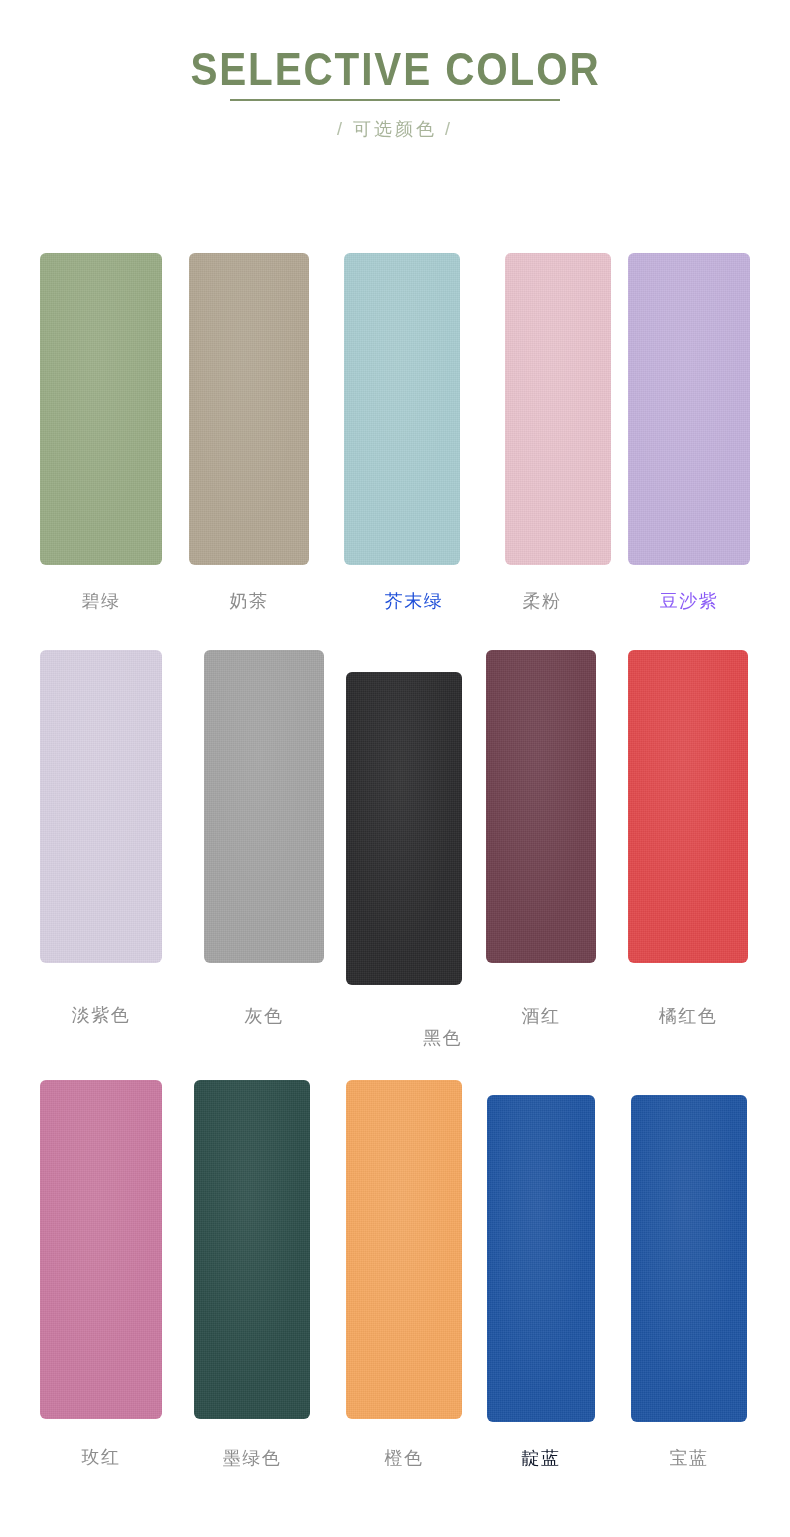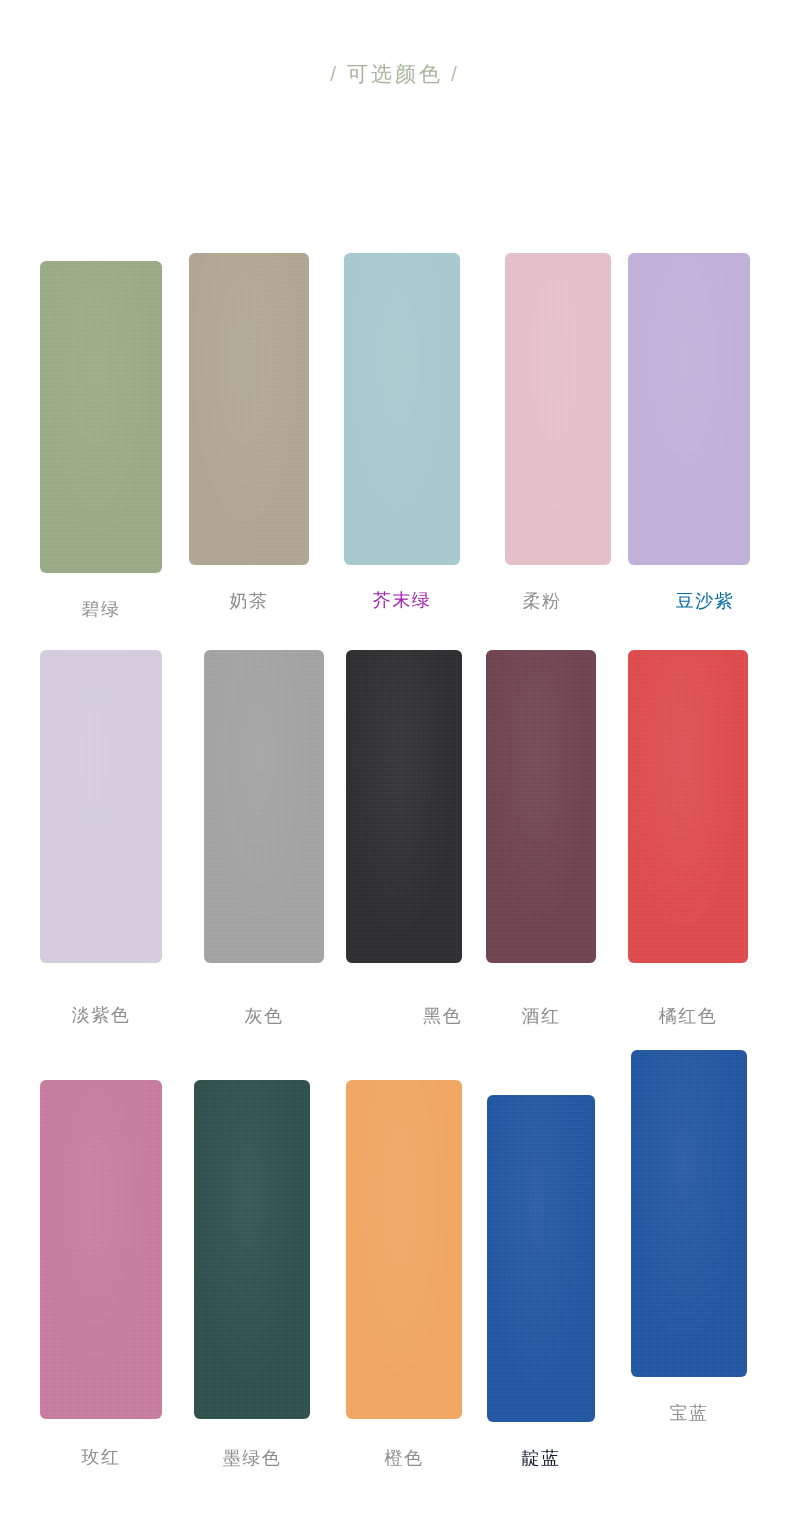--- a/index.html
+++ b/index.html
@@ -37,21 +37,21 @@
     white-space: nowrap;
   }
   .title-rule {
     height: 2px;
     background: #7e9168;
     margin: 5px auto 0 auto;
     width: 330px;
   }
   .subtitle {
     margin-top: 16px;
-    font-size: 21px;
+    font-size: 18px;
     color: #a8b49a;
     letter-spacing: 3px;
     font-weight: 400;
   }
   .subtitle .slash {
     color: #b5c0a9;
     font-weight: 300;
     padding: 0 8px;
   }
 
@@ -100,58 +100,62 @@
     color: #8d8d8d;
     letter-spacing: 1.5px;
     white-space: nowrap;
     line-height: 1;
   }
 </style>
 </head>
 <body style="background: rgb(255, 255, 255);">
 
 <div class="header">
+  <div class="title-wrap">
+    <div class="title">SELECTIVE COLOR</div>
+    <div class="title-rule"></div>
+  </div>
   <div class="subtitle">
     <span class="slash">/</span><span>可选颜色</span><span class="slash">/</span>
   </div>
 </div>
 
 <div class="grid" id="swatch-grid">
     <div class="row">
-      <div class="cell" style="left: 40px; top: 253px; width: 122px; margin-top: 8px;">
+      <div class="cell" style="left: 40px; top: 253px; width: 122px;">
         <div class="chip" style="width: 122px; height: 312px; background: rgb(154, 173, 134);"></div>
         <div class="swatch-label" style="color: rgb(141, 141, 141); position: absolute; left: 0px; width: 122px; top: 339px;">碧绿</div>
       </div>
       <div class="cell" style="left: 189px; top: 253px; width: 120px;">
         <div class="chip" style="width: 120px; height: 312px; background: rgb(179, 168, 148);"></div>
         <div class="swatch-label" style="color: rgb(141, 141, 141); position: absolute; left: 0px; width: 120px; top: 339px;">奶茶</div>
       </div>
       <div class="cell" style="left: 344px; top: 253px; width: 116px;">
         <div class="chip" style="width: 116px; height: 312px; background: rgb(169, 205, 209);"></div>
-        <div class="swatch-label" style="color: #a21caf; position: absolute; left: 0px; width: 116px; top: 339px; font-family: Liberation Mono, monospace;">芥末绿</div>
+        <div class="swatch-label" style="color: #1d4ed8; position: absolute; left: 12px; width: 116px; top: 339px;">芥末绿</div>
       </div>
       <div class="cell" style="left: 489px; top: 253px; width: 116px; padding-left: 16px;">
         <div class="chip" style="width: 106px; height: 312px; background: rgb(233, 195, 205);"></div>
         <div class="swatch-label" style="color: rgb(141, 141, 141); position: absolute; left: 0px; width: 106px; top: 339px;">柔粉</div>
       </div>
       <div class="cell" style="left: 628px; top: 253px; width: 122px;">
         <div class="chip" style="width: 122px; height: 312px; background: rgb(196, 178, 221);"></div>
-        <div class="swatch-label" style="color: #0369a1; position: absolute; left: 16px; width: 122px; top: 339px;">豆沙紫</div>
+        <div class="swatch-label" style="color: #8b5cf6; position: absolute; left: 0px; width: 122px; top: 339px;">豆沙紫</div>
       </div>
     </div>
     <div class="row">
       <div class="cell" style="left: 40px; top: 650px; width: 122px; font-family: Liberation Mono, monospace;">
         <div class="chip" style="width: 122px; height: 313px; background: rgb(216, 208, 226);"></div>
         <div class="swatch-label" style="color: rgb(141, 141, 141); position: absolute; left: 0px; width: 122px; top: 357px;">淡紫色</div>
       </div>
       <div class="cell" style="left: 204px; top: 650px; width: 120px;">
         <div class="chip" style="width: 120px; height: 313px; background: rgb(165, 165, 165);"></div>
         <div class="swatch-label" style="color: rgb(141, 141, 141); position: absolute; left: 0px; width: 120px; top: 357px;">灰色</div>
       </div>
-      <div class="cell" style="left: 346px; top: 650px; width: 136px; text-align: right;">
+      <div class="cell" style="left: 346px; top: 672px; width: 136px; text-align: right;">
         <div class="chip" style="width: 116px; height: 313px; background: rgb(43, 43, 45);"></div>
         <div class="swatch-label" style="color: rgb(141, 141, 141); position: absolute; left: 0px; width: 116px; top: 357px;">黑色</div>
       </div>
       <div class="cell" style="left: 486px; top: 650px; width: 124px;">
         <div class="chip" style="width: 110px; height: 313px; background: rgb(112, 65, 79);"></div>
         <div class="swatch-label" style="color: rgb(141, 141, 141); position: absolute; left: 0px; width: 110px; top: 357px;">酒红</div>
       </div>
       <div class="cell" style="left: 628px; top: 650px; width: 120px;">
         <div class="chip" style="width: 120px; height: 313px; background: rgb(226, 74, 77);"></div>
         <div class="swatch-label" style="color: rgb(141, 141, 141); position: absolute; left: 0px; width: 120px; top: 357px;">橘红色</div>
@@ -167,18 +171,18 @@
         <div class="swatch-label" style="color: rgb(141, 141, 141); position: absolute; left: 0px; width: 116px; top: 369px;">墨绿色</div>
       </div>
       <div class="cell" style="left: 346px; top: 1080px; width: 116px;">
         <div class="chip" style="width: 116px; height: 339px; background: rgb(246, 169, 97);"></div>
         <div class="swatch-label" style="color: rgb(141, 141, 141); position: absolute; left: 0px; width: 116px; top: 369px;">橙色</div>
       </div>
       <div class="cell" style="left: 487px; top: 1095px; width: 108px;">
         <div class="chip" style="width: 108px; height: 327px; background: rgb(31, 85, 163);"></div>
         <div class="swatch-label" style="color: #0f172a; position: absolute; left: 0px; width: 108px; top: 354px;">靛蓝</div>
       </div>
-      <div class="cell" style="left: 631px; top: 1050px; width: 116px;">
+      <div class="cell" style="left: 631px; top: 1095px; width: 116px;">
         <div class="chip" style="width: 116px; height: 327px; background: rgb(31, 85, 163);"></div>
         <div class="swatch-label" style="color: rgb(141, 141, 141); position: absolute; left: 0px; width: 116px; top: 354px;">宝蓝</div>
       </div>
     </div>
   </div>
 
 </body></html>

